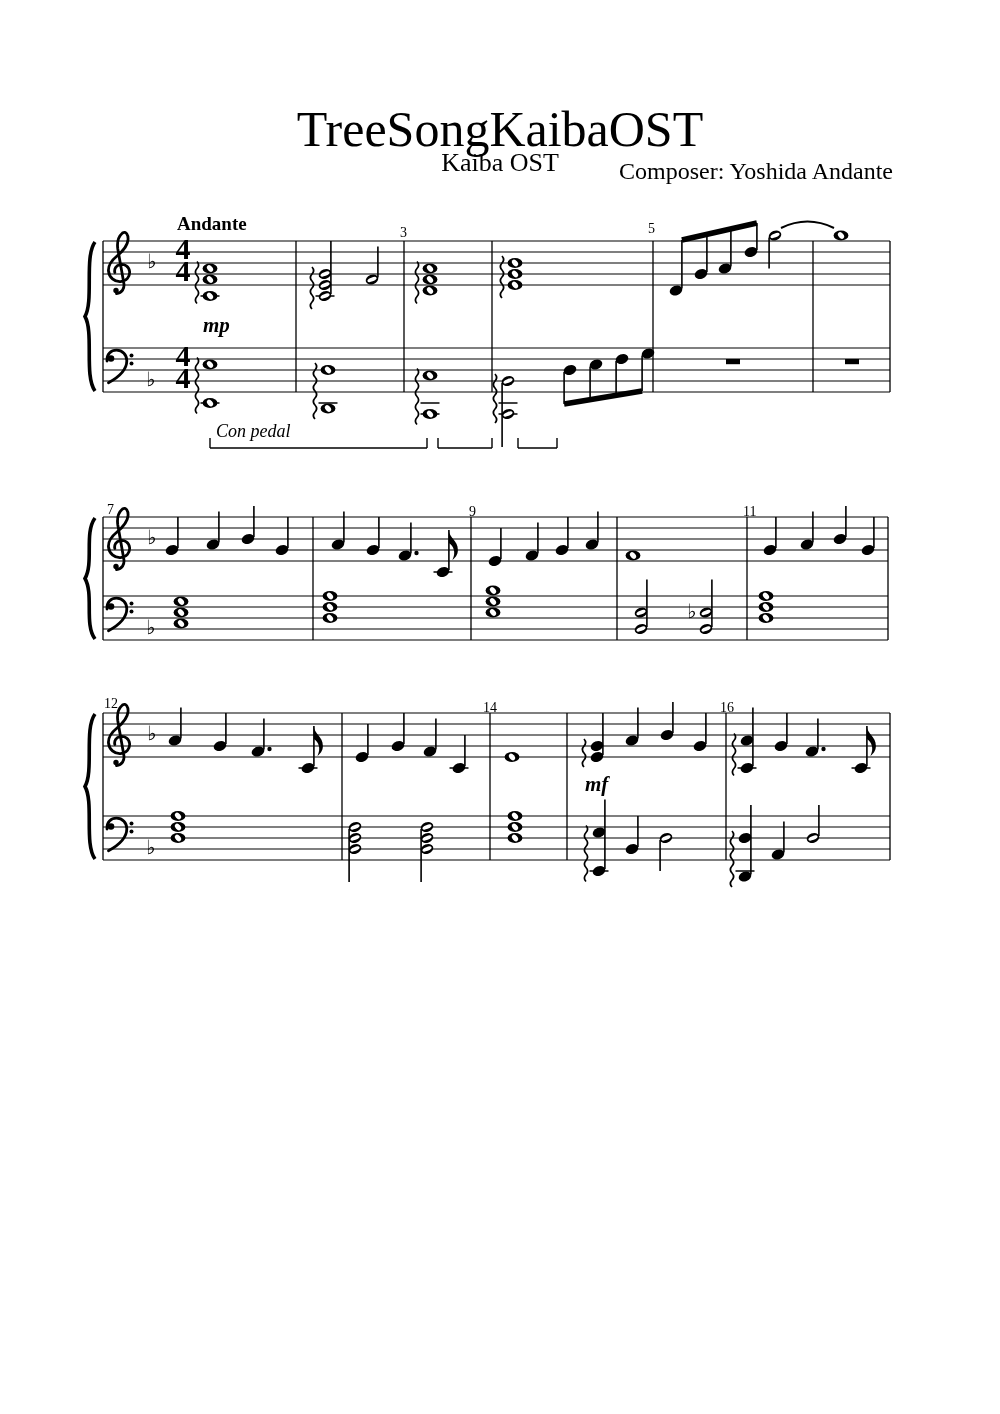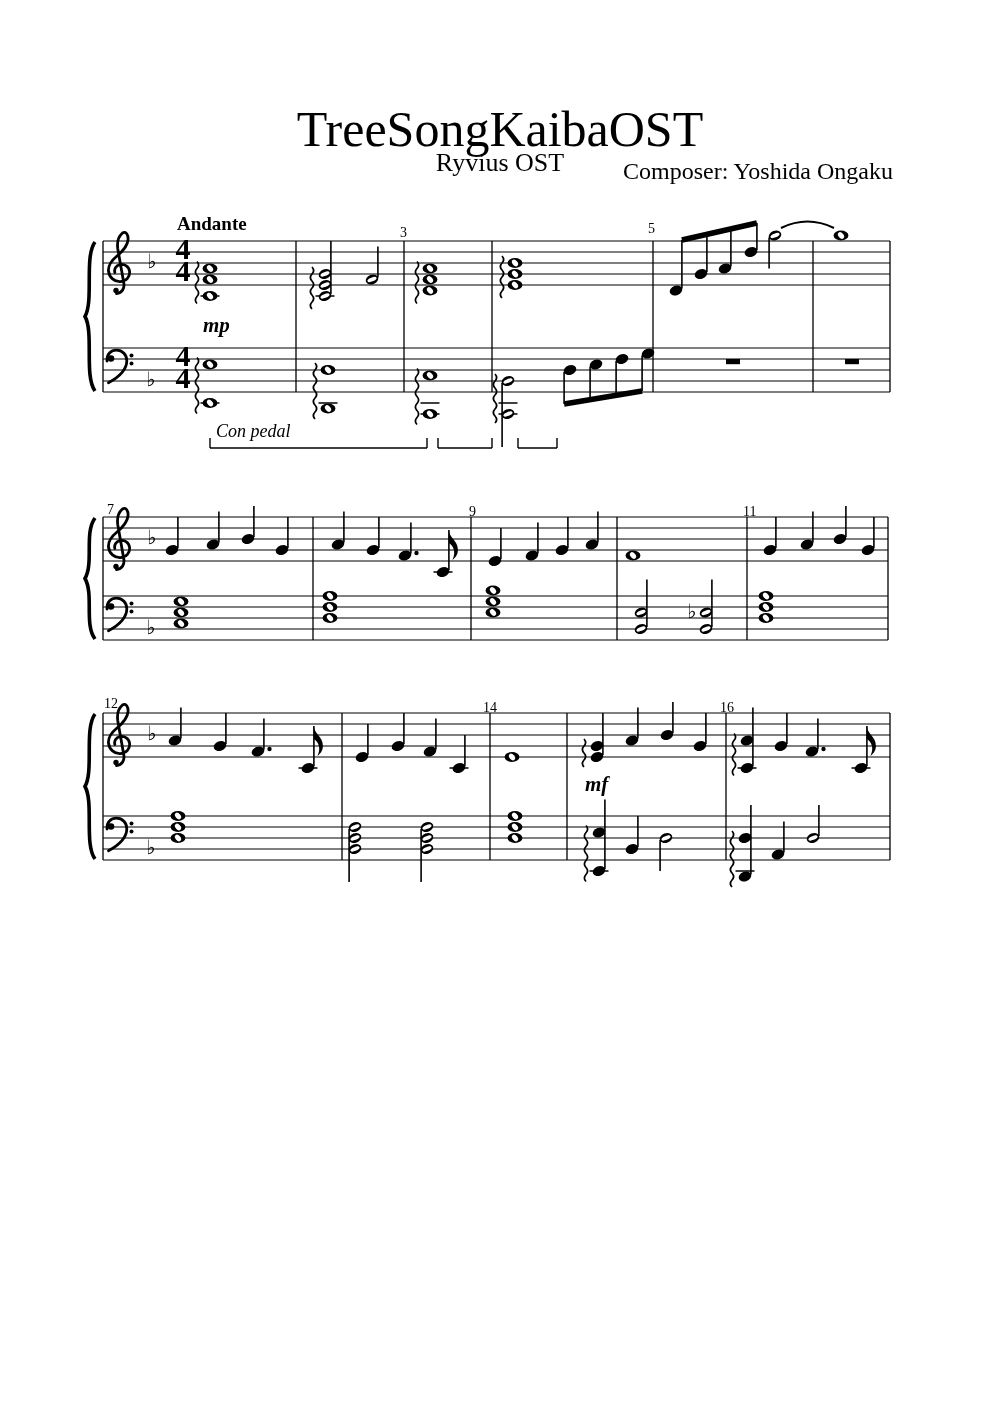--- a/index.html
+++ b/index.html
@@ -15,23 +15,23 @@
   .tempo{font:bold 19px "Liberation Serif",serif;}
   .dyn{font:italic bold 21px "Liberation Serif",serif;}
   .pedal{font:italic 18px "Liberation Serif",serif;}
   .flat{font:20px "DejaVu Sans",sans-serif;}
 </style>
 </head>
 <body>
 
 <div class="page">
   <div class="title">TreeSongKaibaOST</div>
-  <div class="subtitle">Ryvius OST</div>
+  <div class="subtitle">Kaiba OST</div>
   <div class="credits">
-    <div>Composer: Yoshida Ongaku</div>
+    <div>Composer: Yoshida Andante</div>
   </div>
   <svg id="score-svg" width="1000" height="1414" viewBox="0 0 1000 1414">
       <g>
         <path d="M 95 242 C 84 257 94 300.5 85 316.5 C 94 332.5 84 376 95 391" fill="none" stroke="#000" stroke-width="3.6"></path>
         <line x1="103" y1="241" x2="890" y2="241" stroke="#000" stroke-width="1.1"></line>
         <line x1="103" y1="252" x2="890" y2="252" stroke="#000" stroke-width="1.1"></line>
         <line x1="103" y1="263" x2="890" y2="263" stroke="#000" stroke-width="1.1"></line>
         <line x1="103" y1="274" x2="890" y2="274" stroke="#000" stroke-width="1.1"></line>
         <line x1="103" y1="285" x2="890" y2="285" stroke="#000" stroke-width="1.1"></line>
         <line x1="103" y1="348" x2="890" y2="348" stroke="#000" stroke-width="1.1"></line>

